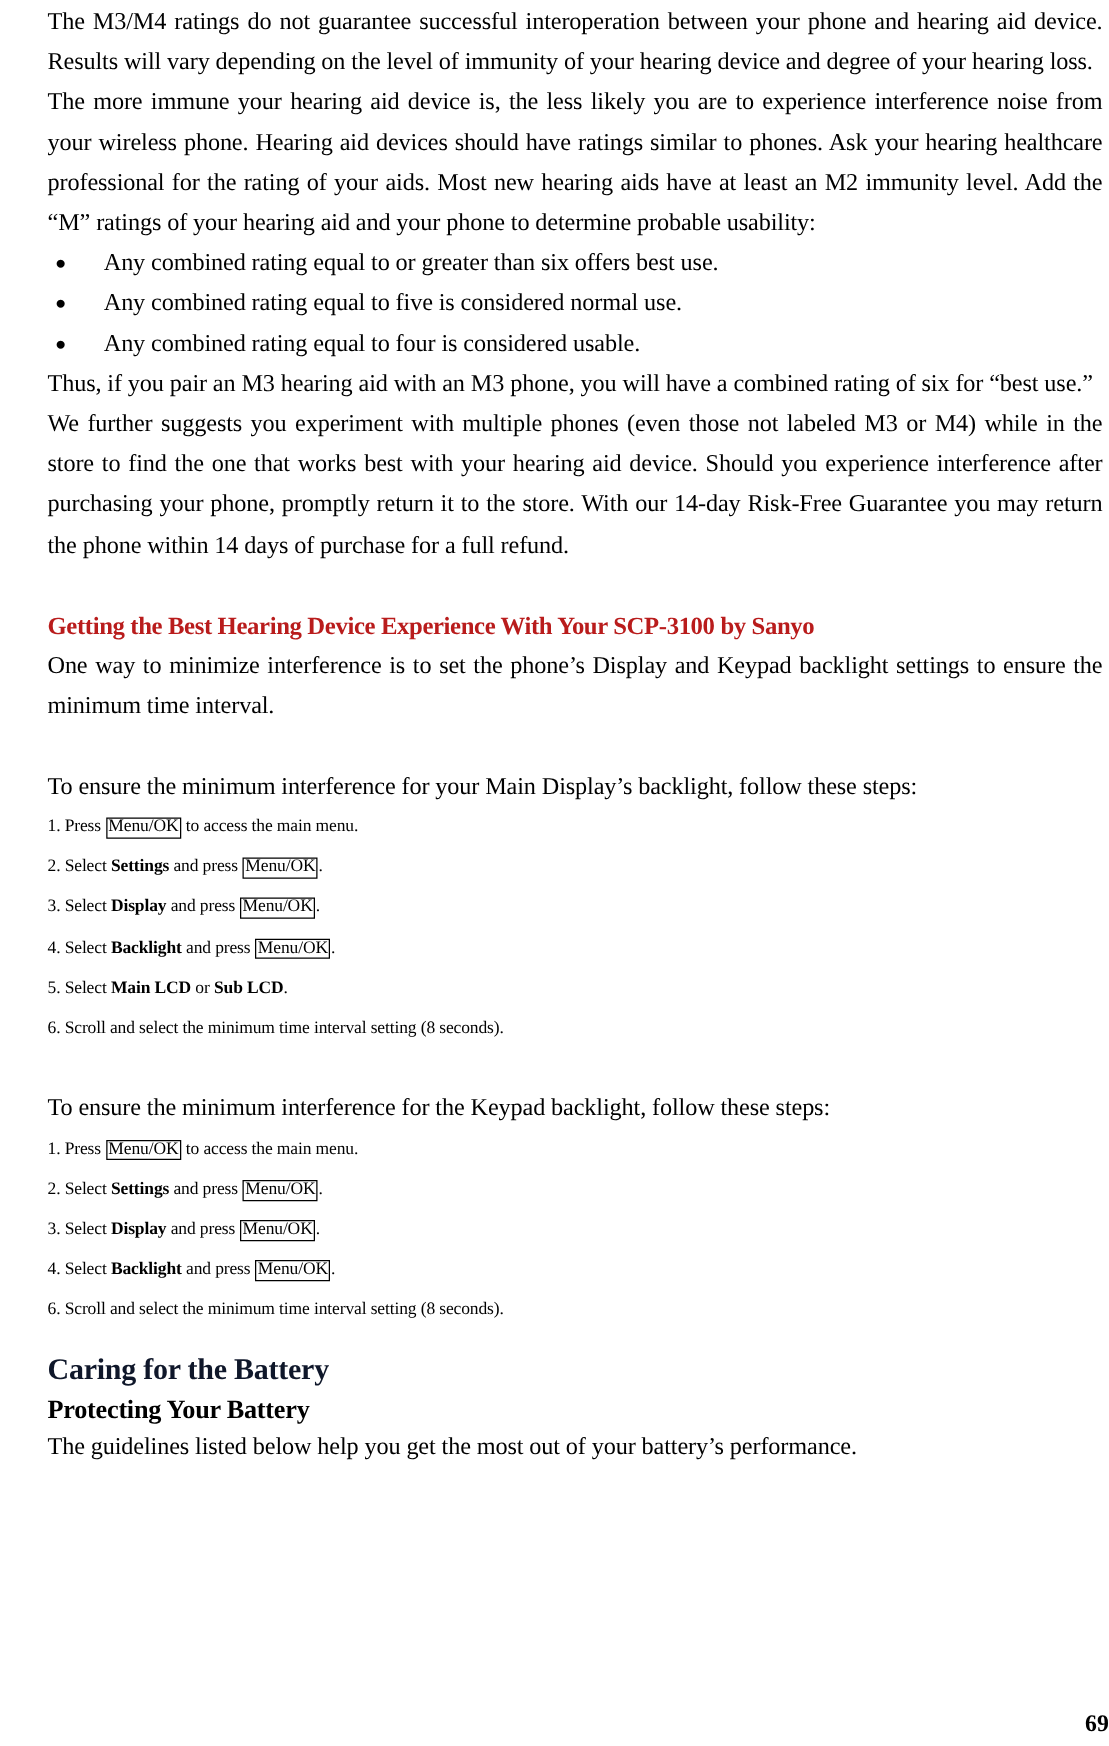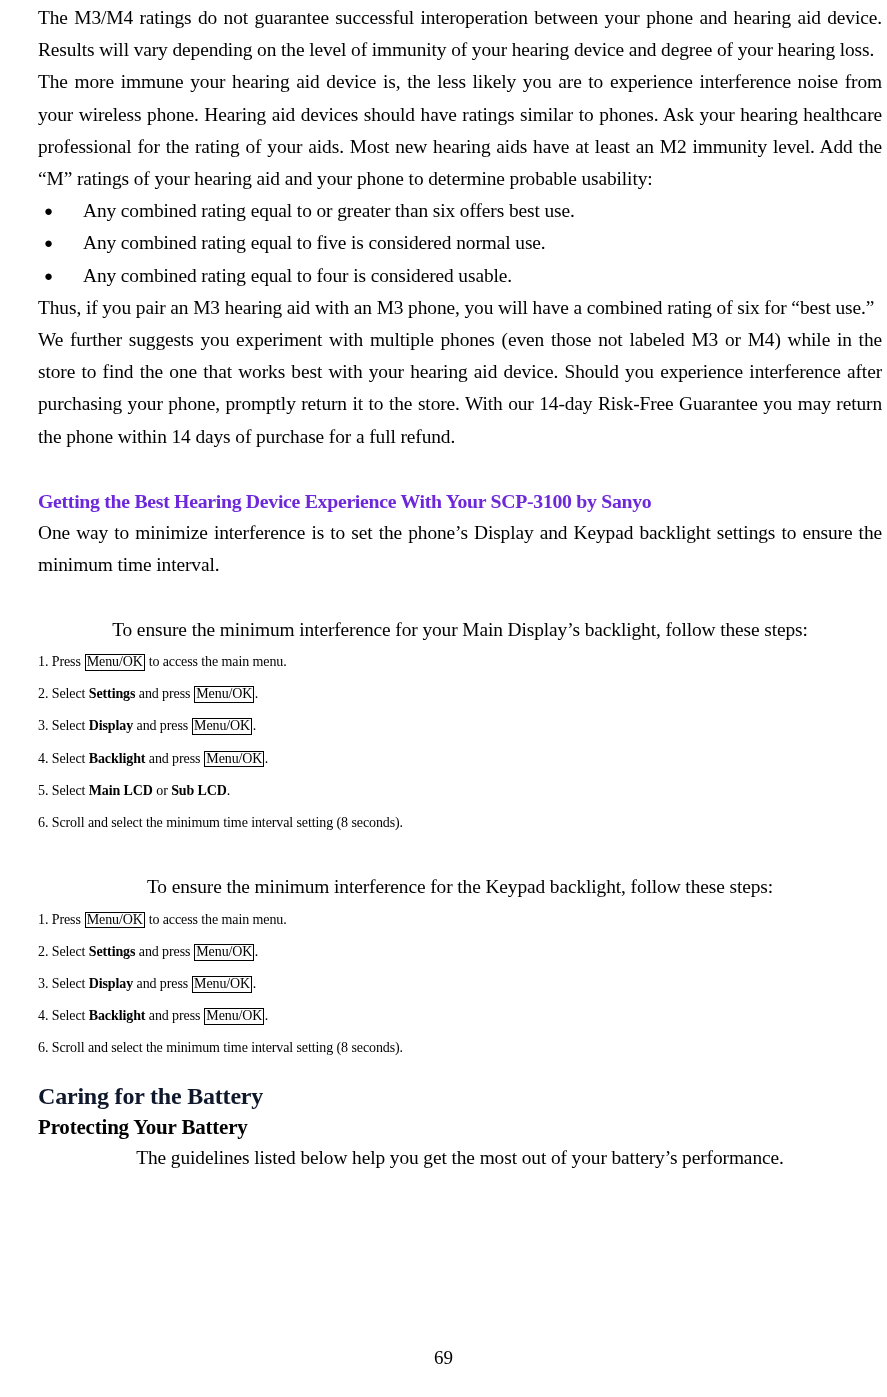--- a/index.html
+++ b/index.html
@@ -28,21 +28,21 @@
     font-size: 19.4px;
     line-height: 32.2px;
     text-align: justify;
     text-justify: inter-word;
     letter-spacing: -0.1px;
   }
   p.flow {
     margin: 0;
     font-size: 19.4px;
     line-height: 32.2px;
-    text-align: center;
+    text-align: left;
     letter-spacing: -0.1px;
   }
   
   ul.bullets {
     list-style: none;
     margin: 0;
     padding: 0;
   }
   ul.bullets li {
     position: relative;
@@ -96,37 +96,38 @@
     line-height: 30px;
     font-weight: bold;
     color: #000000;
     letter-spacing: -0.2px;
   }
   h3.section-head {
     margin: 0;
     font-size: 19.8px;
     line-height: 32.2px;
     font-weight: bold;
-    color: #6d28d9;
+    color: #b91c1c;
     letter-spacing: -0.3px;
   }
   .spacer-line {
     height: 32.2px;
   }
   .spacer-half {
     height: 16px;
   }
   .page-number {
     position: absolute;
     left: 0;
     right: 0;
-    bottom: 28px;
-    text-align: center;
+    bottom: 6px;
+    text-align: right;
     font-size: 19px;
     font-family: "Liberation Serif", "DejaVu Serif", serif;
+    font-weight: bold;
   }
 </style>
 </head>
 <body>
 
 <div class="page">
   <div class="content">
 
     <p class="body">The M3/M4 ratings do not guarantee successful interoperation between your phone and hearing aid device. Results will vary depending on the level of immunity of your hearing device and degree of your hearing loss.</p>
 

